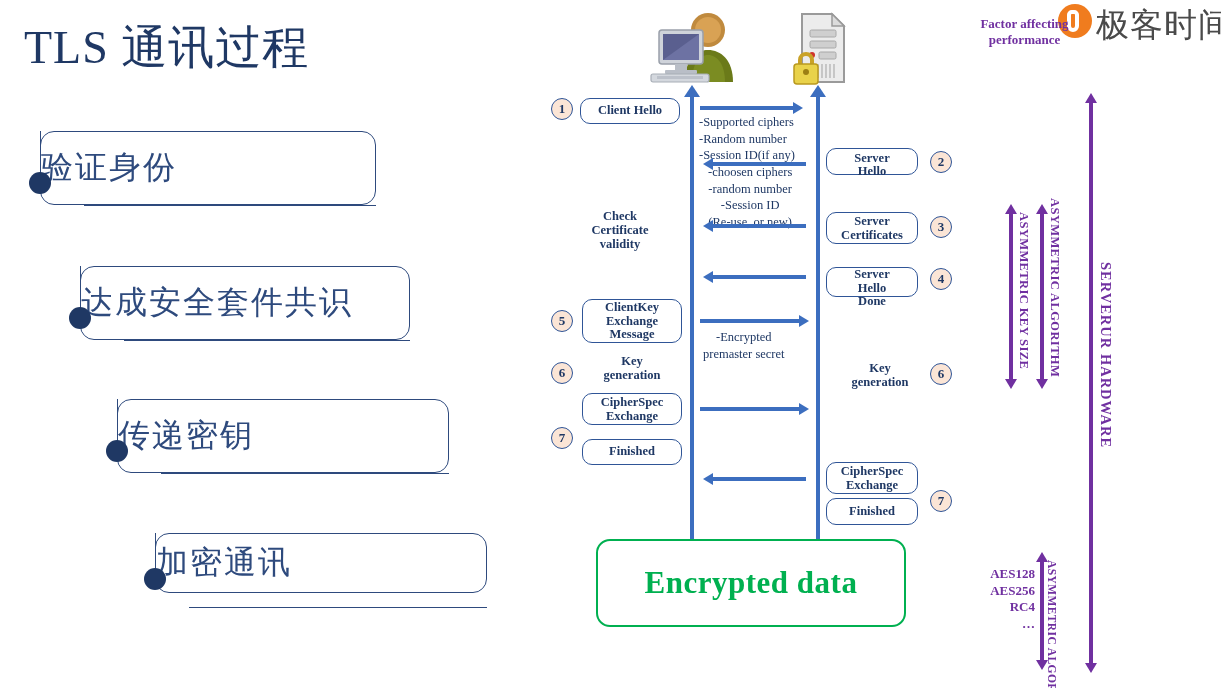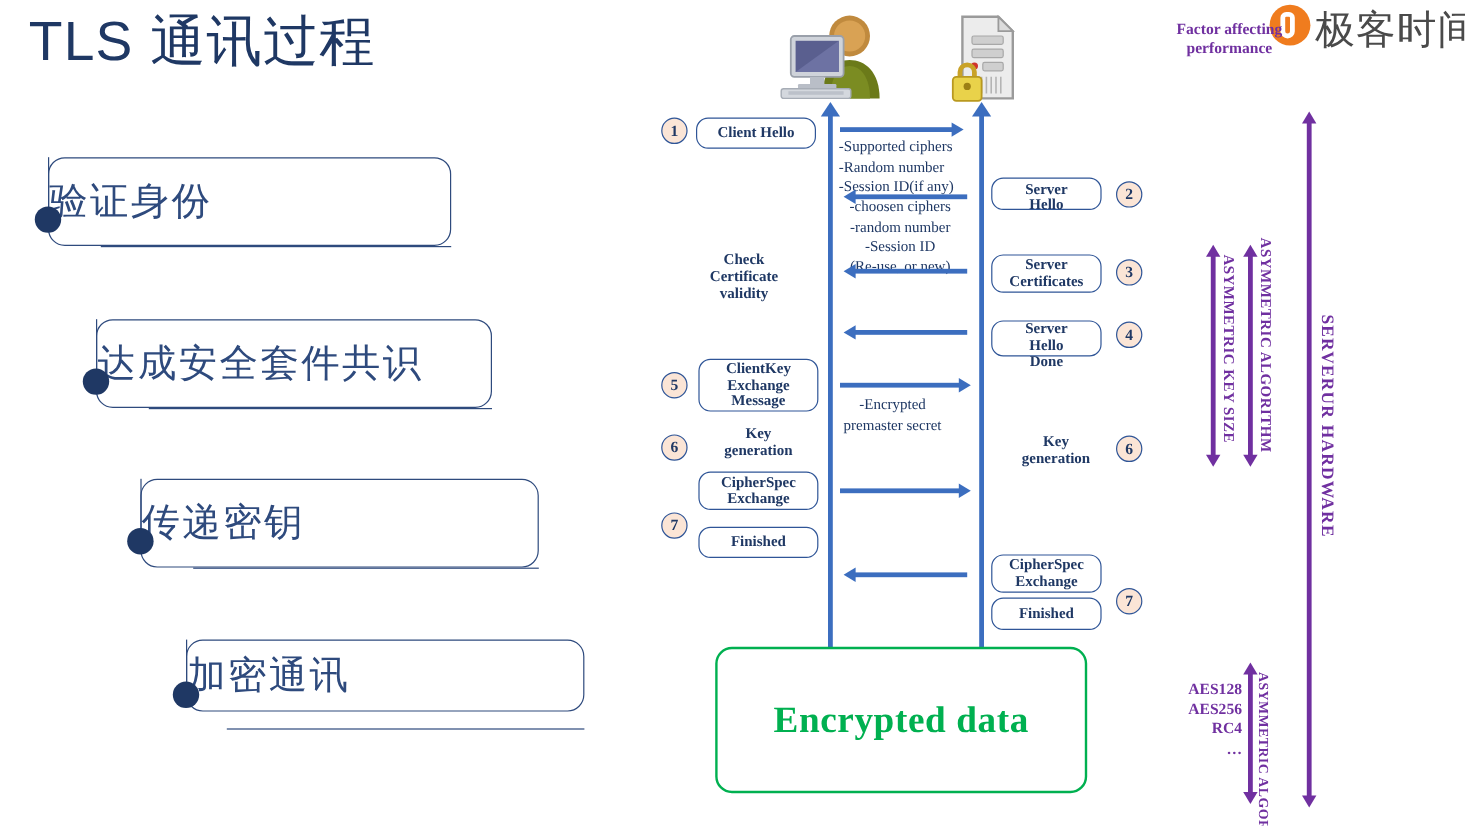--- a/index.html
+++ b/index.html
@@ -6,24 +6,24 @@
   html,body{margin:0;padding:0;background:#ffffff;}
   body{
     width:1221px;height:688px;position:relative;overflow:hidden;
     font-family:"Liberation Sans", sans-serif;
     -webkit-font-smoothing:antialiased;
   }
   .abs{position:absolute;}
 
   
   #slide-title{
-    left:24px; top:7px;
+    left:24px; top:20px;
     font-size:46px; color:#1f3864; font-weight:400;
     letter-spacing:1px; line-height:1.2;
-    font-family:Liberation Sans, sans-serif;
+    font-family:Liberation Serif, serif;
     white-space:nowrap;
   }
   .step-card{
     position:absolute;
     border:1.6px solid #2e4a7d;
     border-radius:14px;
     background:#ffffff;
     box-sizing:border-box;
   }
   .step-card .label{
@@ -276,21 +276,21 @@
 
 <div class="harrow left" style="left:712px;top:275px;width:94px;"></div>
 
 <div class="harrow right" style="left:700px;top:319px;width:100px;"></div>
 <div class="arrowlabel" style="left:703px;top:329px;text-align:center;">-Encrypted<br>premaster secret</div>
 
 <div class="harrow right" style="left:700px;top:407px;width:100px;"></div>
 
 <div class="harrow left" style="left:712px;top:477px;width:94px;"></div>
 
-<div id="encrypted-box" style="left:596px;top:539px;width:310px;height:122px;">
+<div id="encrypted-box" style="left:596px;top:539px;width:310px;height:88px;">
   <div class="inner">Encrypted data</div>
 </div>
 
 <div class="ptext" style="left:952px;top:16px;width:145px;">Factor affecting<br>performance</div>
 
 <div class="varrow" style="left:1009px;top:213px;height:167px;">
   <div class="tip-up"></div>
   <div class="tip-dn"></div>
 </div>
 <div class="vtext" style="left:1016px;top:212px;">ASYMMETRIC KEY SIZE</div>

